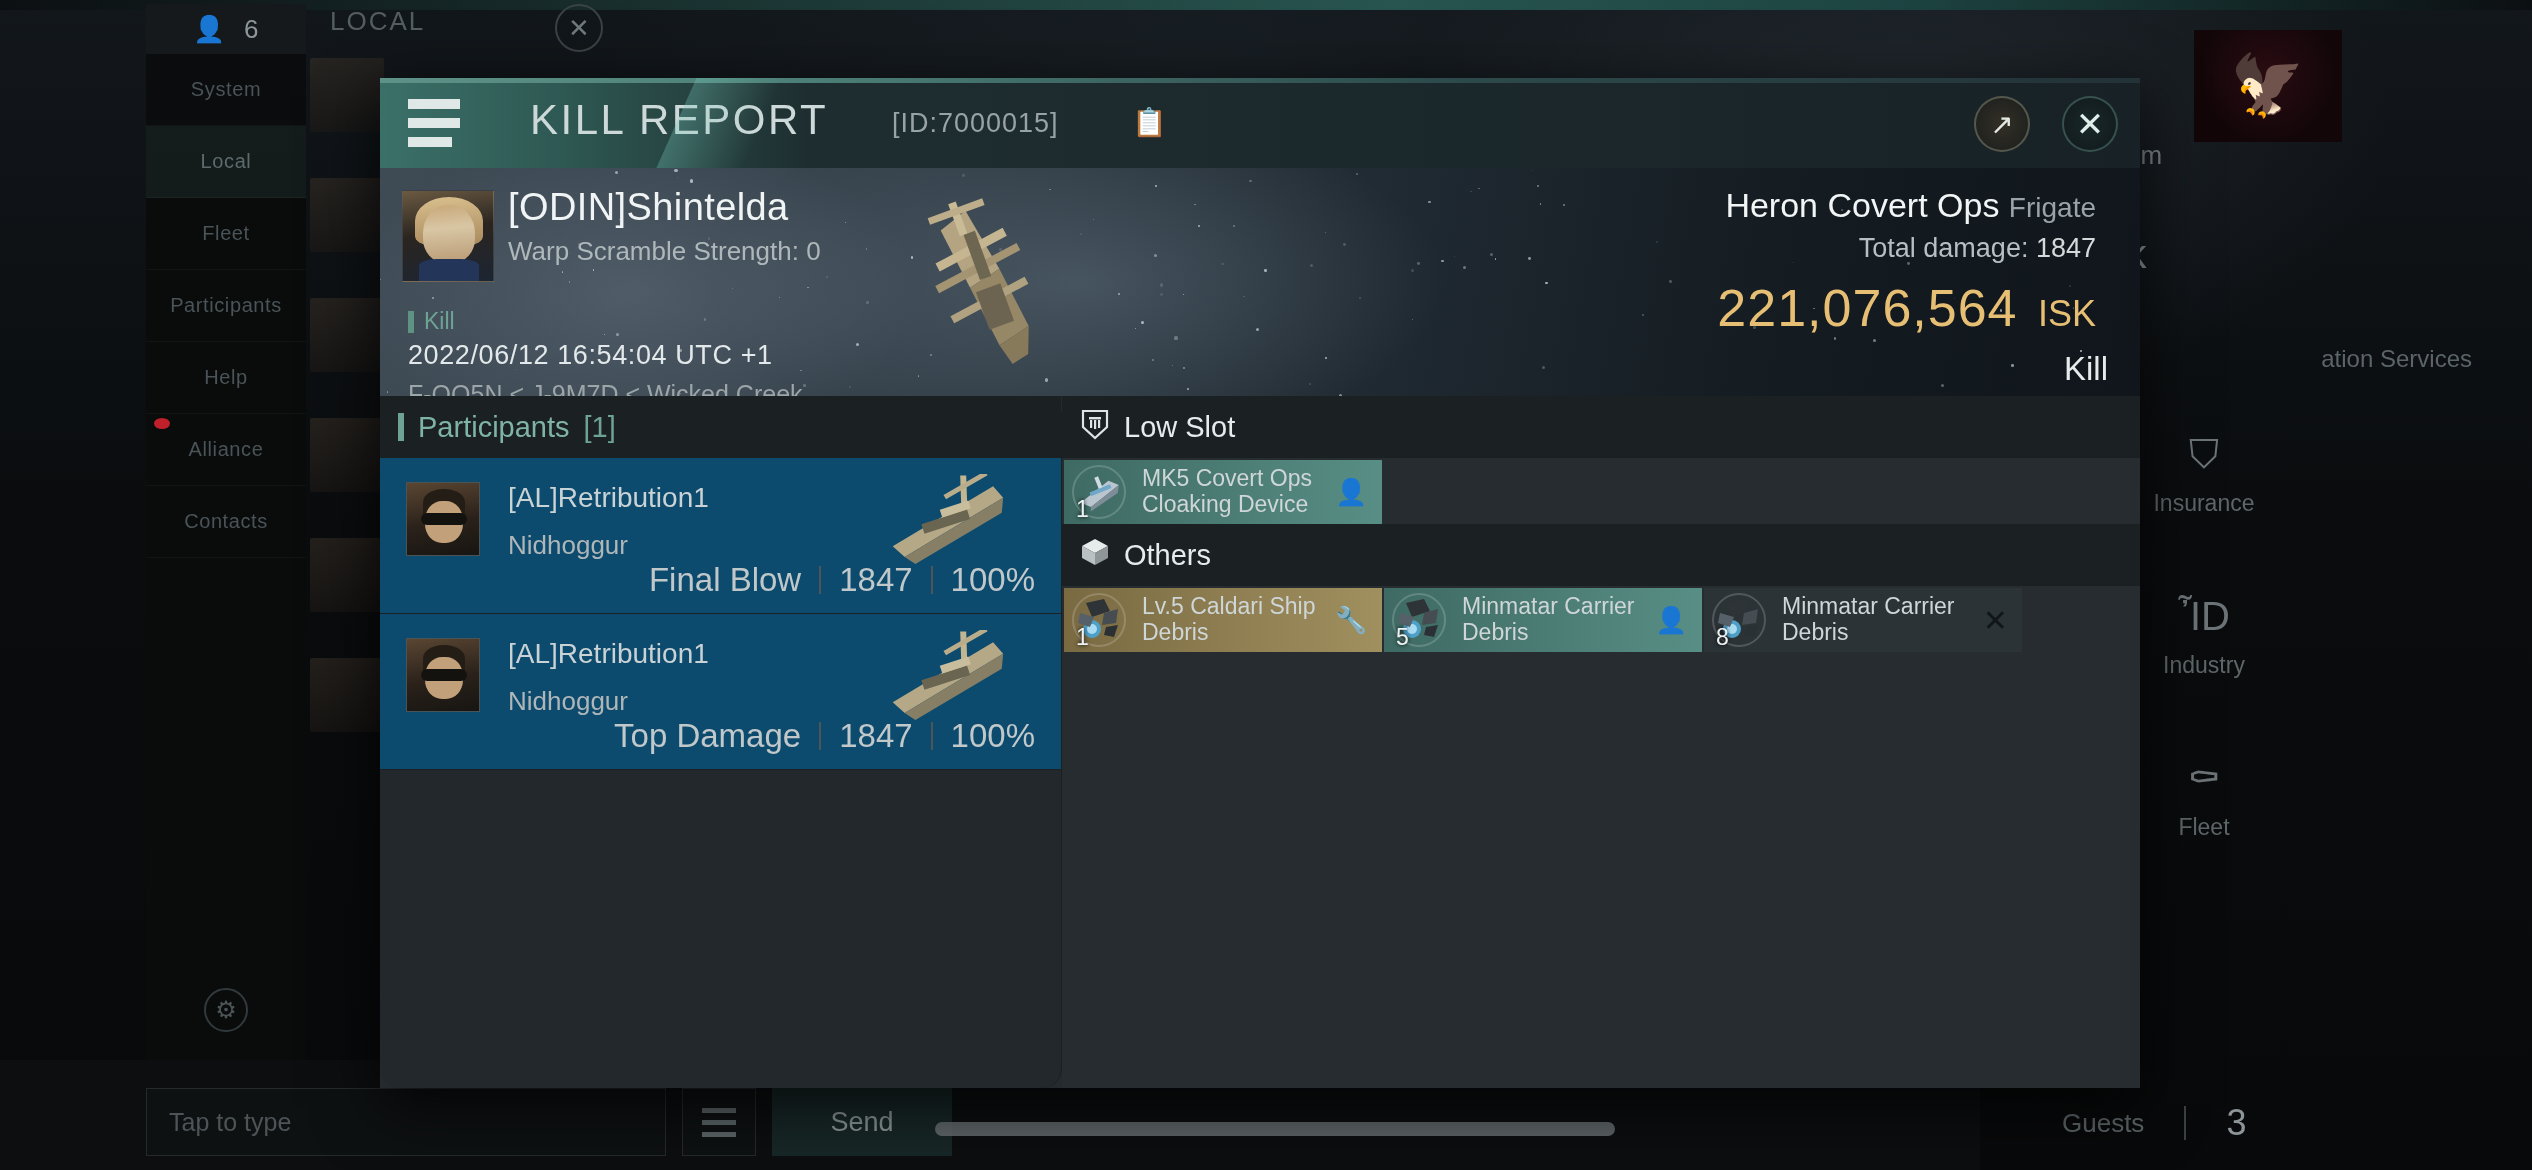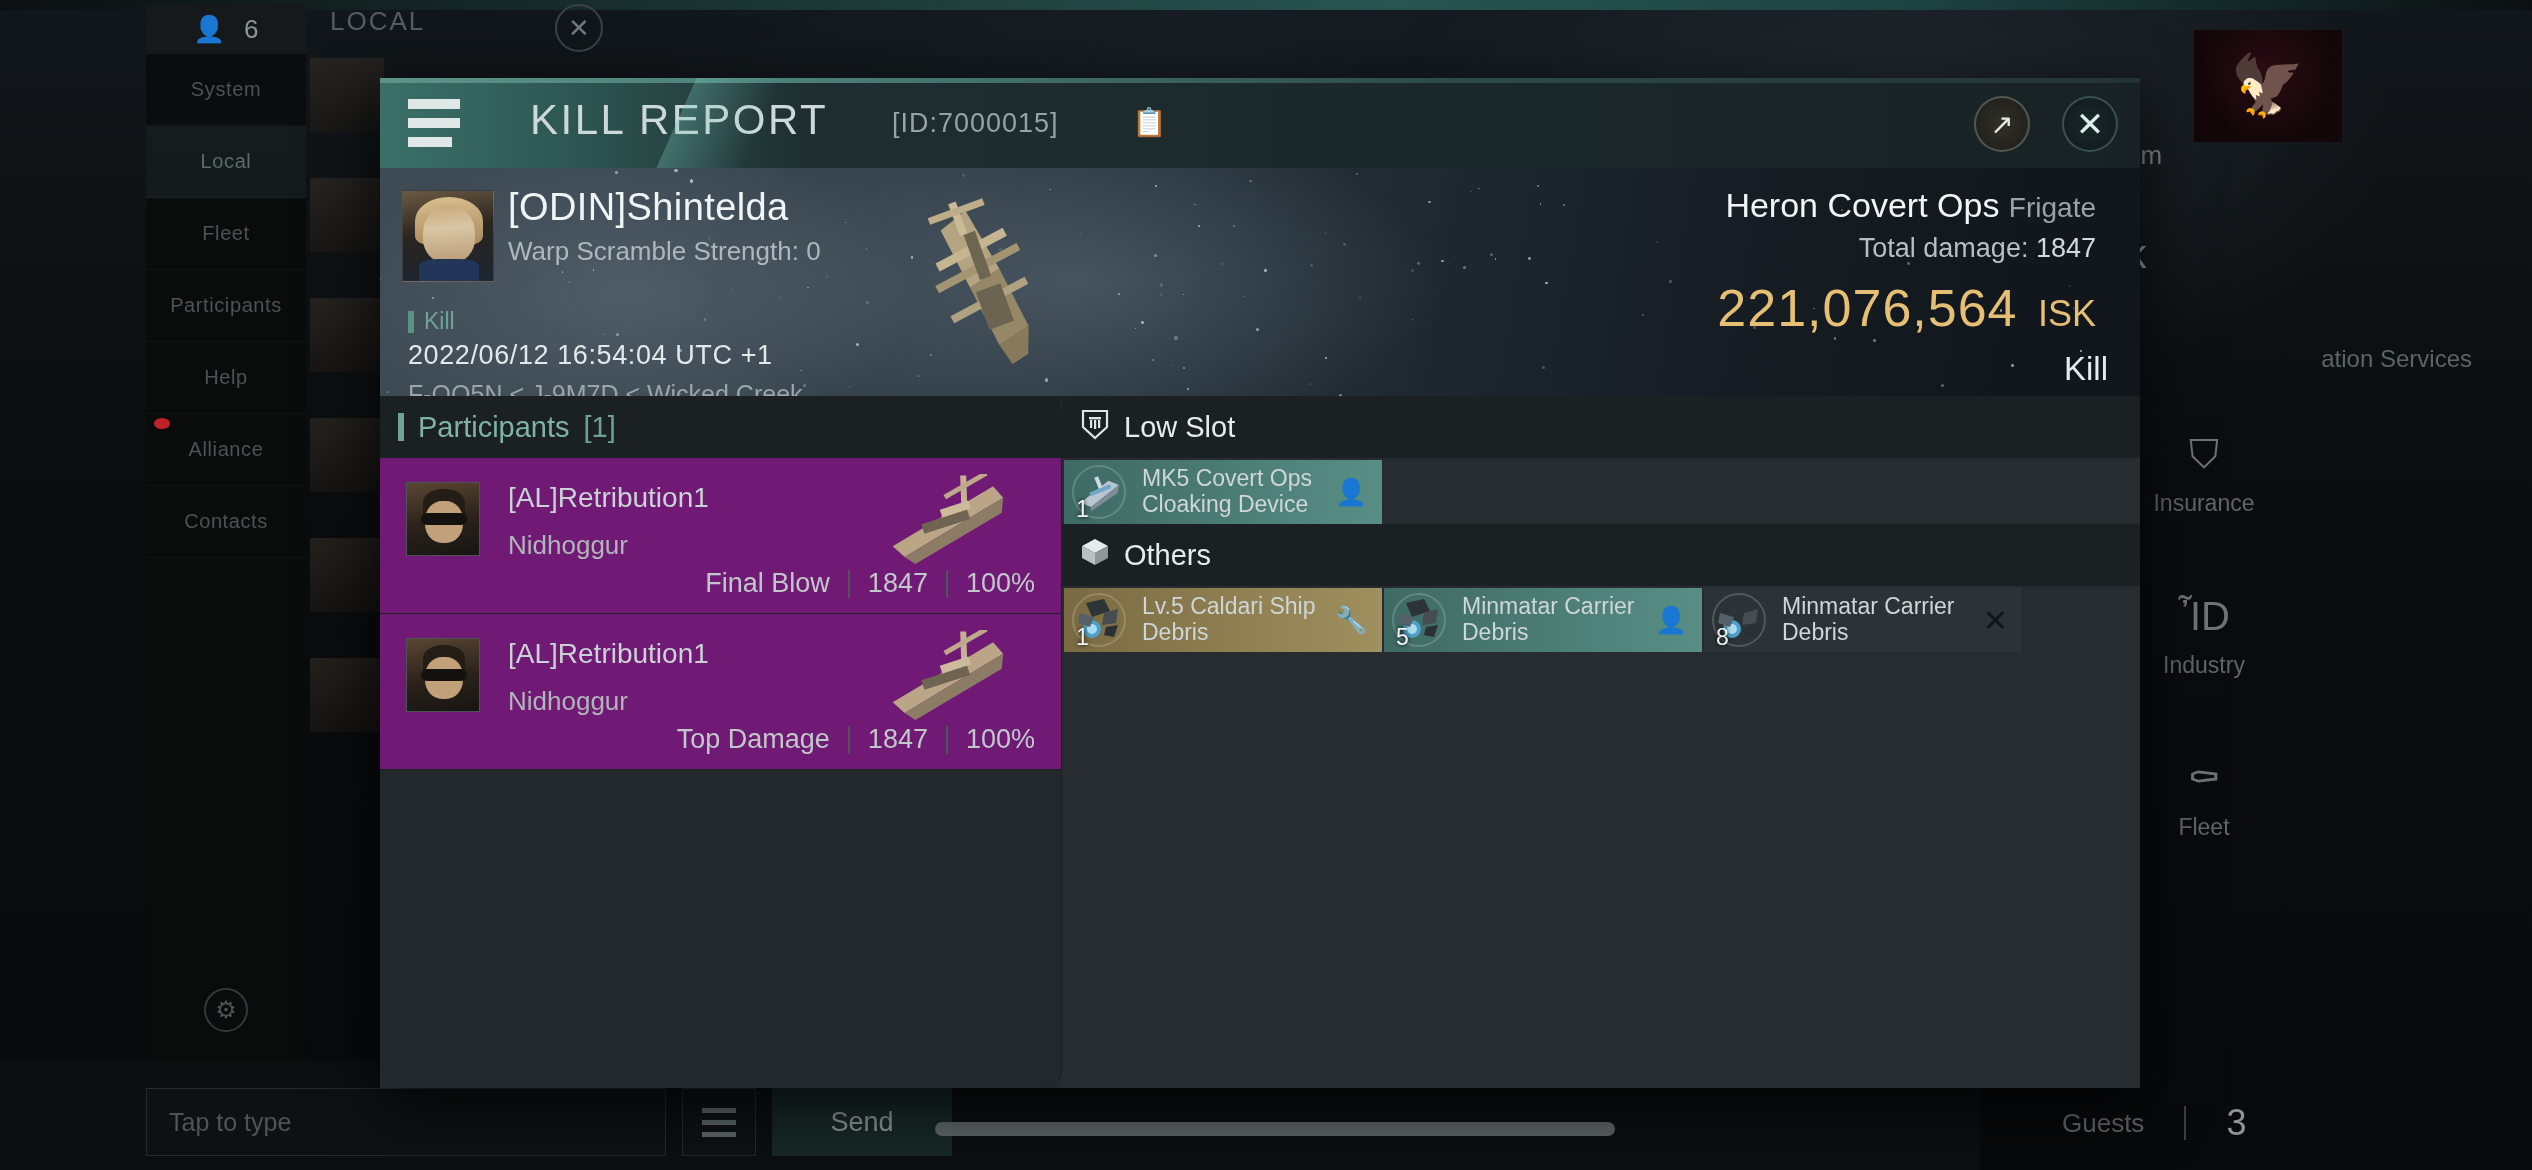--- a/index.html
+++ b/index.html
@@ -272,21 +272,21 @@
     padding-left: 18px; background: #1b2023;
     color: #7fb3a6; font-size: 29px;
   }
   .section-head .accent { width: 6px; height: 28px; background: #6ea295; }
   .section-head .cnt { color: #6ea295; }
   .section-head.white { color: #e6ebec; }
   .section-head .sicon { color: #dfe5e6; font-size: 30px; display: inline-block; }
 
   .participant {
     position: relative; height: 156px; border-bottom: 1px solid #1c2124;
-    background: #701a75;
+    background: #0c4a6e;
   }
   .participant .pf {
     position: absolute; left: 26px; top: 24px; width: 74px; height: 74px;
     border: 1px solid #4a5456;
     background: linear-gradient(170deg,#5a4632 0%, #2a211a 55%, #171512 100%);
   }
   .participant .pf .fh { position: absolute; left: 16px; top: 6px; width: 42px; height: 26px;
     border-radius: 50% 50% 0 0; background: #241d16; }
   .participant .pf .fc { position: absolute; left: 18px; top: 18px; width: 38px; height: 42px;
     border-radius: 45%; background: #c2a079; }
@@ -296,21 +296,21 @@
     position: absolute; left: 128px; top: 24px; color: #c9d2d4; font-size: 28px;
   }
   .participant .pcorp {
     position: absolute; left: 128px; top: 72px; color: #aeb6b8; font-size: 26px;
   }
   .participant .pship {
     position: absolute; right: 30px; top: 16px; width: 180px; height: 92px; opacity: .95;
   }
   .participant .pstats {
     position: absolute; right: 26px; bottom: 14px;
-    display: flex; align-items: center; gap: 18px; color: #c0c8ca; font-size: 27px; justify-content: flex-end;
+    display: flex; align-items: center; gap: 18px; color: #c0c8ca; font-size: 33px; justify-content: flex-end;
   }
   .participant .pstats .sep { width: 2px; height: 28px; background: #4d5557; }
 
   
   .item-grid { display: flex; flex-wrap: wrap; gap: 2px; padding: 2px 0 0 2px; }
   .item {
     position: relative; width: 318px; height: 64px; display: flex; align-items: center;
   }
   .item.teal { background: linear-gradient(90deg,#3e6a63,#588e85); }
   .item.gold { background: linear-gradient(90deg,#7a6a42,#a0905f); }

